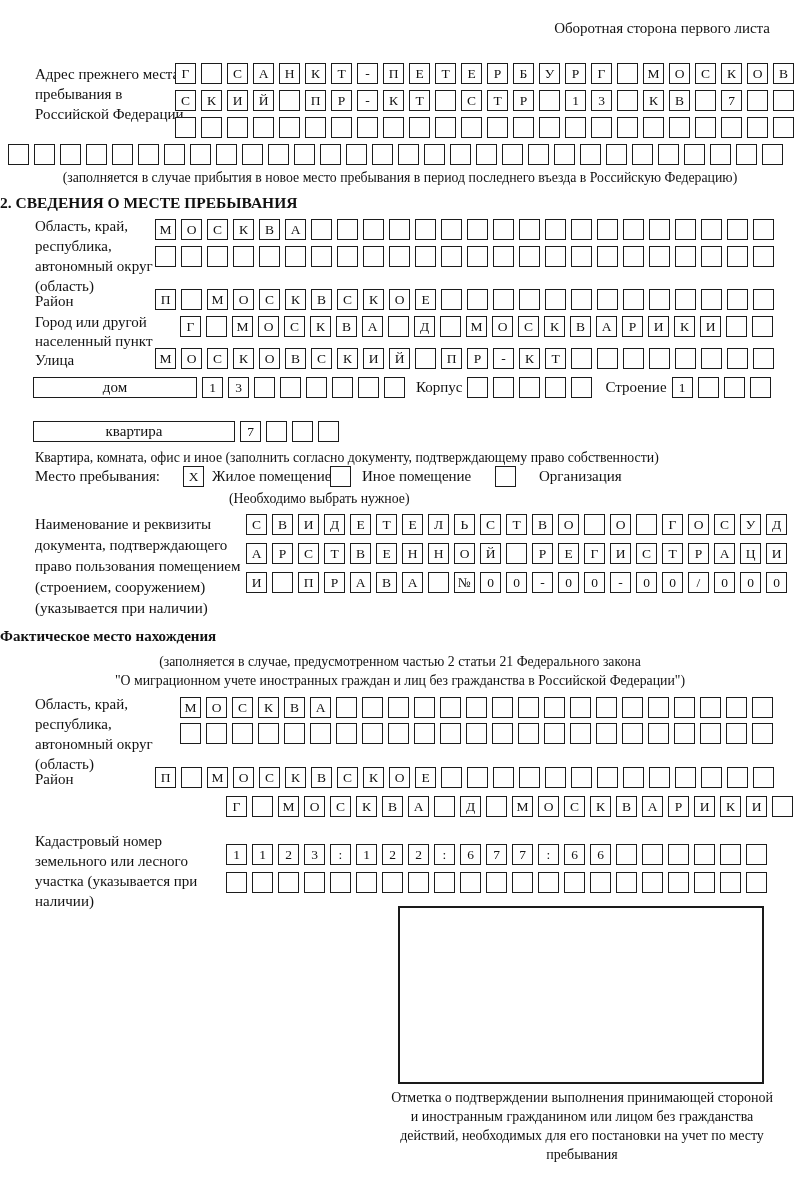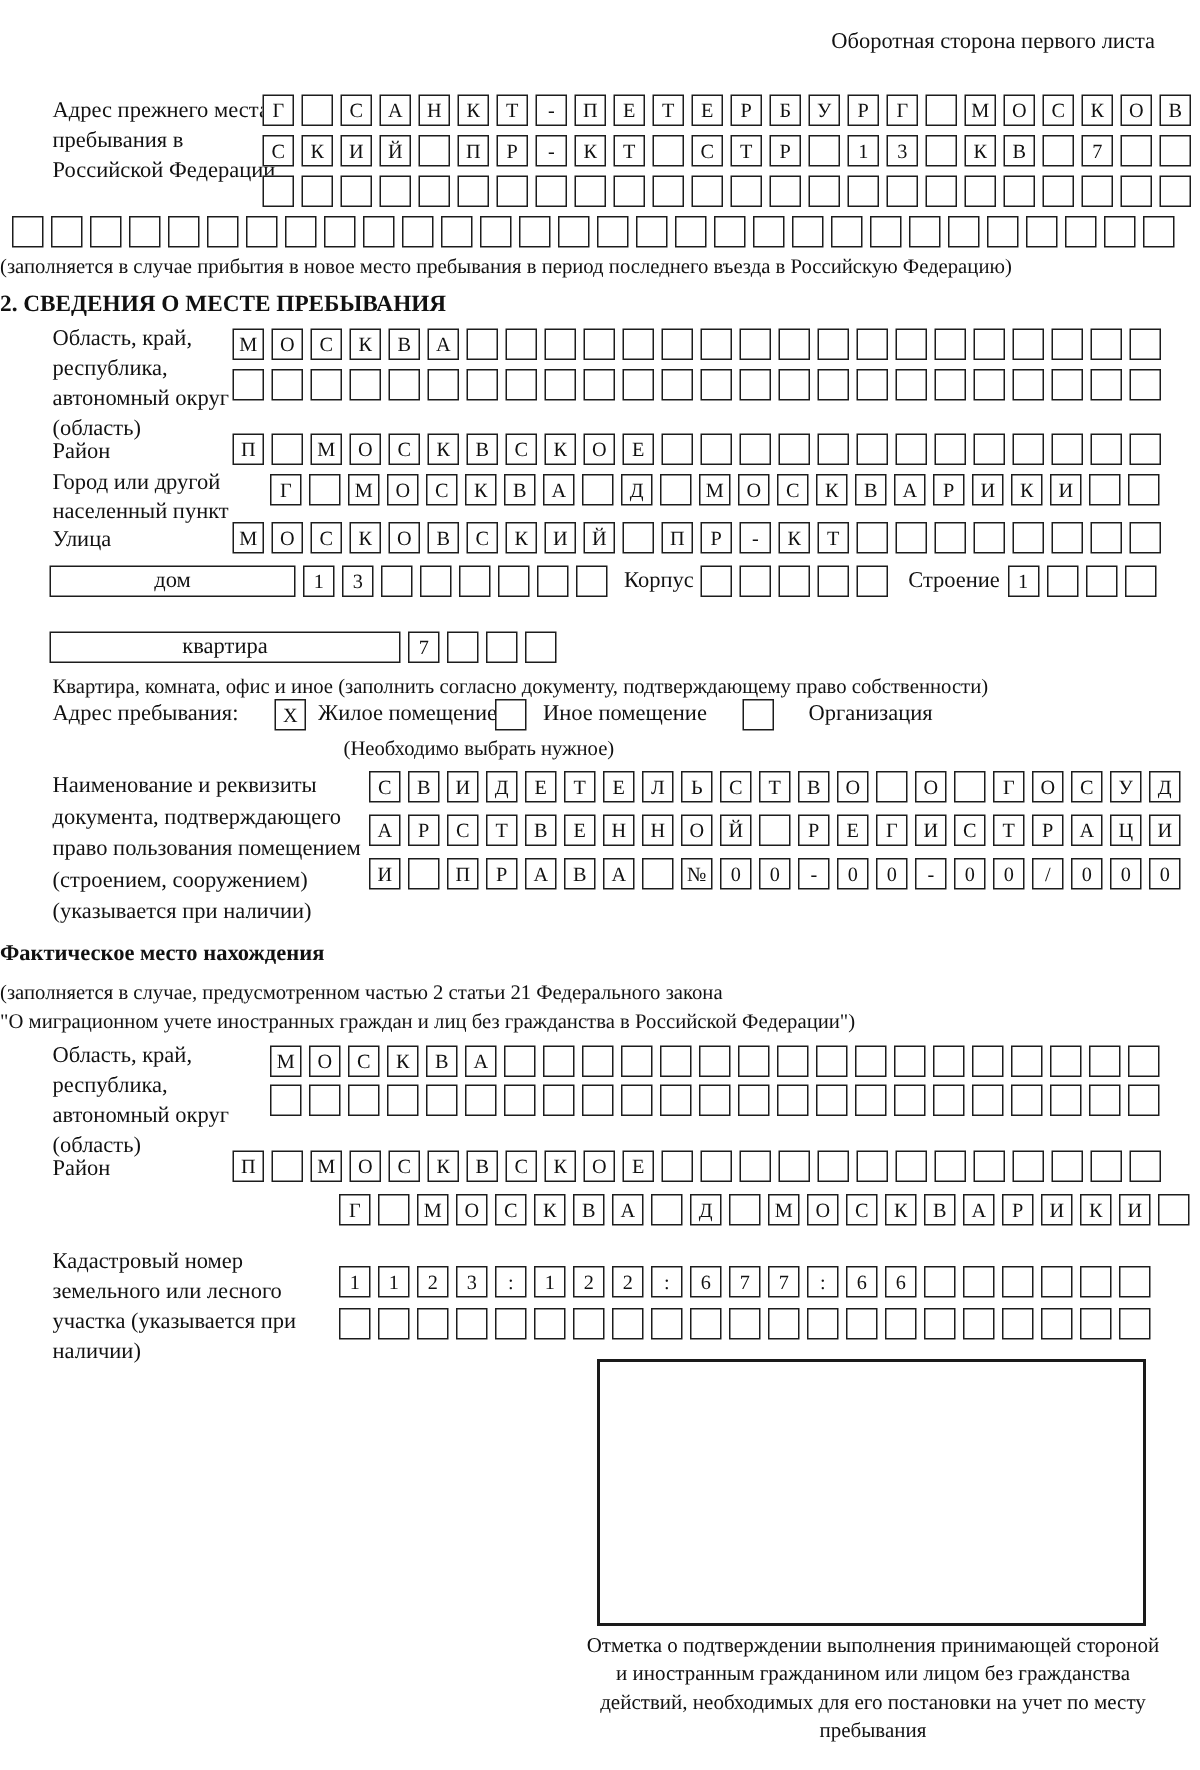--- a/index.html
+++ b/index.html
@@ -1,21 +1,21 @@
 <!DOCTYPE html>
 <html><head>
 <meta charset="utf-8">
 <style>
   html,body{margin:0;padding:0;background:#fff;}
   .page{position:relative;width:800px;height:1180px;background:#ffffff;
         font-family:"Liberation Serif","DejaVu Serif",serif;color:#111;overflow:hidden;}
   .lbl{position:absolute;font-size:15px;line-height:20px;color:#111;}
   .hdr{position:absolute;top:20px;right:30px;font-size:15px;}
   .cap{position:absolute;font-size:13.8px;color:#111;}
-  .cap-c{position:absolute;left:0;right:0;text-align:left;font-size:13.8px;}
+  .cap-c{position:absolute;left:0;right:0;text-align:center;font-size:13.8px;}
   .h-bold{position:absolute;left:0;right:0;text-align:left;font-weight:bold;font-size:15.5px;}
   .row{position:absolute;display:flex;gap:5px;}
   .cb{width:21px;height:21px;flex:0 0 21px;border:1.6px solid #1c1c1c;box-sizing:border-box;
       display:flex;align-items:center;justify-content:center;
       font-size:13.5px;line-height:1;background:#fff;}
   .wide{height:21px;border:1.6px solid #1c1c1c;box-sizing:border-box;display:flex;
         align-items:center;justify-content:center;font-size:15px;background:#fff;}
   .inlbl{font-size:15px;line-height:21px;white-space:nowrap;}
   .gap6{margin-left:6px;} .gap8{margin-left:8px;}
   .abs{position:absolute;top:0;}
@@ -307,32 +307,32 @@
     <span class="inlbl gap8">Строение</span>
     <span class="row" style="position:static;">
         <span class="cb">1</span>
         <span class="cb"></span>
         <span class="cb"></span>
         <span class="cb"></span>
       </span>
   </div>
 
   <div class="row" style="left:33px;top:421px;">
-    <span class="wide" style="width:234px;">квартира</span>
+    <span class="wide" style="width:202px;">квартира</span>
     <span class="row" style="position:static;">
         <span class="cb">7</span>
         <span class="cb"></span>
         <span class="cb"></span>
         <span class="cb"></span>
       </span>
   </div>
   <div class="cap" style="left:35px;top:450px;">Квартира, комната, офис и иное (заполнить согласно документу, подтверждающему право собственности)</div>
 
   <div style="position:absolute;left:35px;top:466px;height:22px;">
-    <span class="abs txt15" style="left:0;">Адрес пребывания:</span>
+    <span class="abs txt15" style="left:0;">Место пребывания:</span>
     <span class="abs cb" style="left:148px;">X</span>
     <span class="abs txt15" style="left:177px;">Жилое помещение</span>
     <span class="abs cb" style="left:295px;"></span>
     <span class="abs txt15" style="left:327px;">Иное помещение</span>
     <span class="abs cb" style="left:460px;"></span>
     <span class="abs txt15" style="left:504px;">Организация</span>
   </div>
   <div class="cap" style="left:229px;top:491px;">(Необходимо выбрать нужное)</div>
 
   <div class="lbl" style="left:35px;top:514px;width:225px;line-height:21px;">Наименование и реквизиты документа, подтверждающего право пользования помещением (строением, сооружением) (указывается при наличии)</div>

